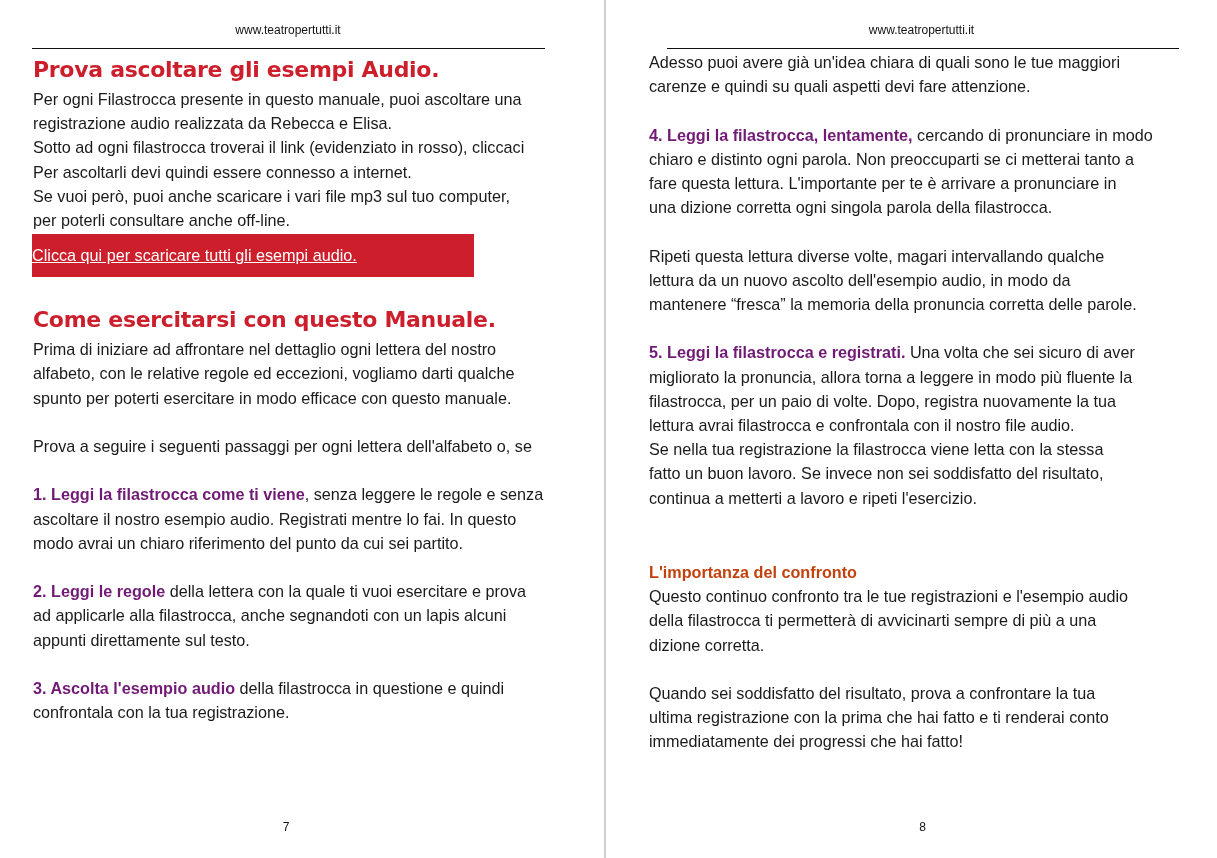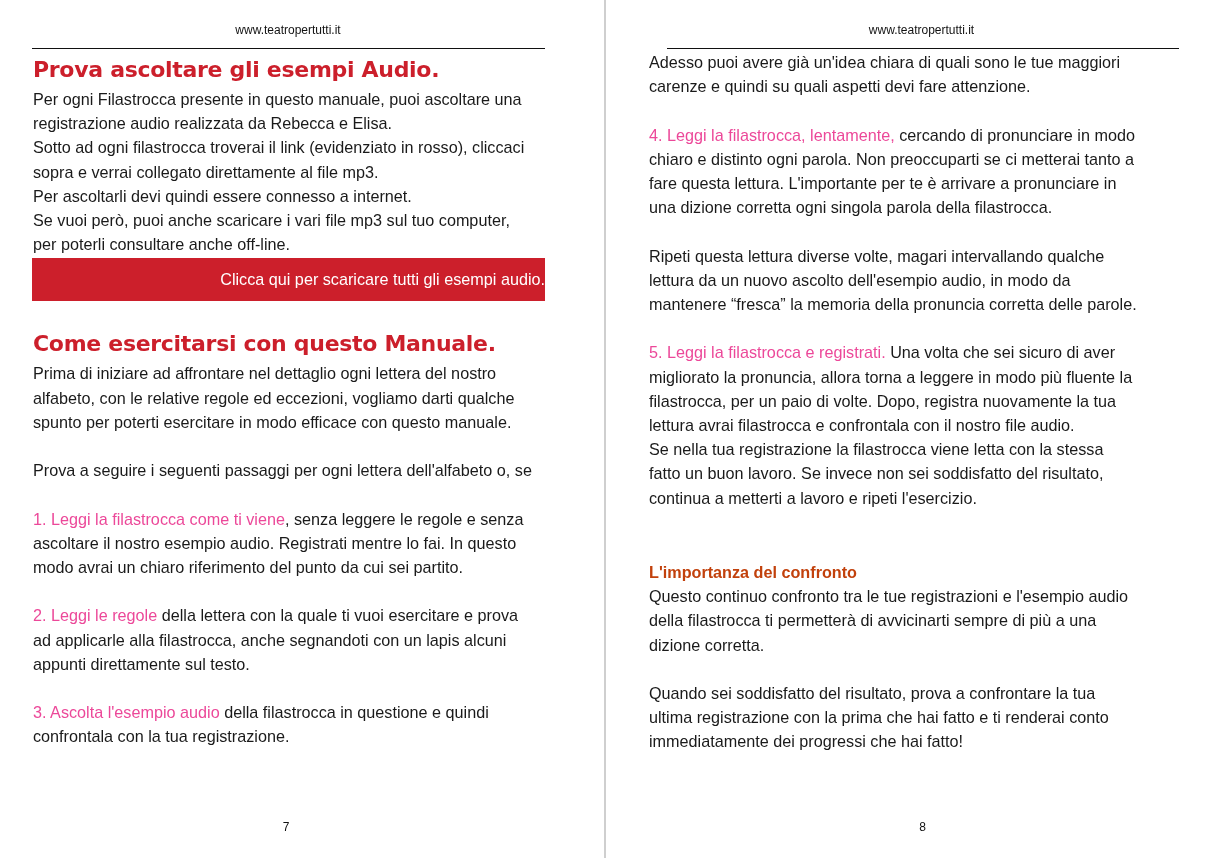--- a/index.html
+++ b/index.html
@@ -16,44 +16,43 @@
   .header-rule { position:absolute; top:48px; height:1px; background:#111; }
   #page-left .header-rule { left:32px; width:513px; }
   #page-right .header-rule { left:61px; width:512px; }
   .content { position:absolute; font-family:"Liberation Sans", sans-serif; font-size:16.2px; line-height:24.2px; color:#1a1a1a; }
   #page-left .content { left:33px; top:53px; width:520px; }
   #page-right .content { left:43px; top:50px; width:520px; }
   h2.section-title { margin:0; color:#cc1f2b; font-family:"DejaVu Sans", sans-serif;
                      font-weight:bold; font-size:22px; line-height:34px; letter-spacing:-0.3px; }
   p { margin:0; }
   .gap { height:24.2px; }
-  .cta { display:block; background:#cc1f2b; width:513px; height:43px; margin-left:-1px;
-         margin-top:2px; text-align:right; line-height:43px; color:#ffffff;
-         font-size:16.2px; cursor:pointer; }
+  .cta { display:block; background:#cc1f2b; width:442px; height:43px; margin-left:-1px;
+         margin-top:2px; text-align:left; line-height:43px; color:#ffffff;
+         font-size:16.2px; text-decoration:underline; cursor:pointer; }
   .after-cta { height:26px; }
-  b { font-weight:normal; color:#ec4899; }
+  b { font-weight:bold; color:#701a75; }
   .subhead { font-weight:bold; color:#c2410c;margin-top:26px; }
   .page-num { position:absolute; top:820px; width:100%; text-align:center; font-size:12px; color:#111; }
   #page-left .page-num { left:-16px; }
   #page-right .page-num { left:11px; }
 </style>
 </head>
 <body>
 
 <div class="divider"></div>
 
 <div class="page" id="page-left">
   <div class="header-url">www.teatropertutti.it</div>
   <div class="header-rule"></div>
   <div class="content">
     <h2 class="section-title">Prova ascoltare gli esempi Audio.</h2>
     <p>Per ogni Filastrocca presente in questo manuale, puoi ascoltare una</p>
     <p>registrazione audio realizzata da Rebecca e Elisa.</p>
     <p>Sotto ad ogni filastrocca troverai il link (evidenziato in rosso), cliccaci</p>
-    <p>sopra e verrai collegato direttamente al file mp3.</p>
     <p>Per ascoltarli devi quindi essere connesso a internet.</p>
     <p>Se vuoi però, puoi anche scaricare i vari file mp3 sul tuo computer,</p>
     <p>per poterli consultare anche off-line.</p>
     <a class="cta">Clicca qui per scaricare tutti gli esempi audio.</a>
     <div class="after-cta"></div>
     <h2 class="section-title">Come esercitarsi con questo Manuale.</h2>
     <p>Prima di iniziare ad affrontare nel dettaglio ogni lettera del nostro</p>
     <p>alfabeto, con le relative regole ed eccezioni, vogliamo darti qualche</p>
     <p>spunto per poterti esercitare in modo efficace con questo manuale.</p>
     <div class="gap"></div>

